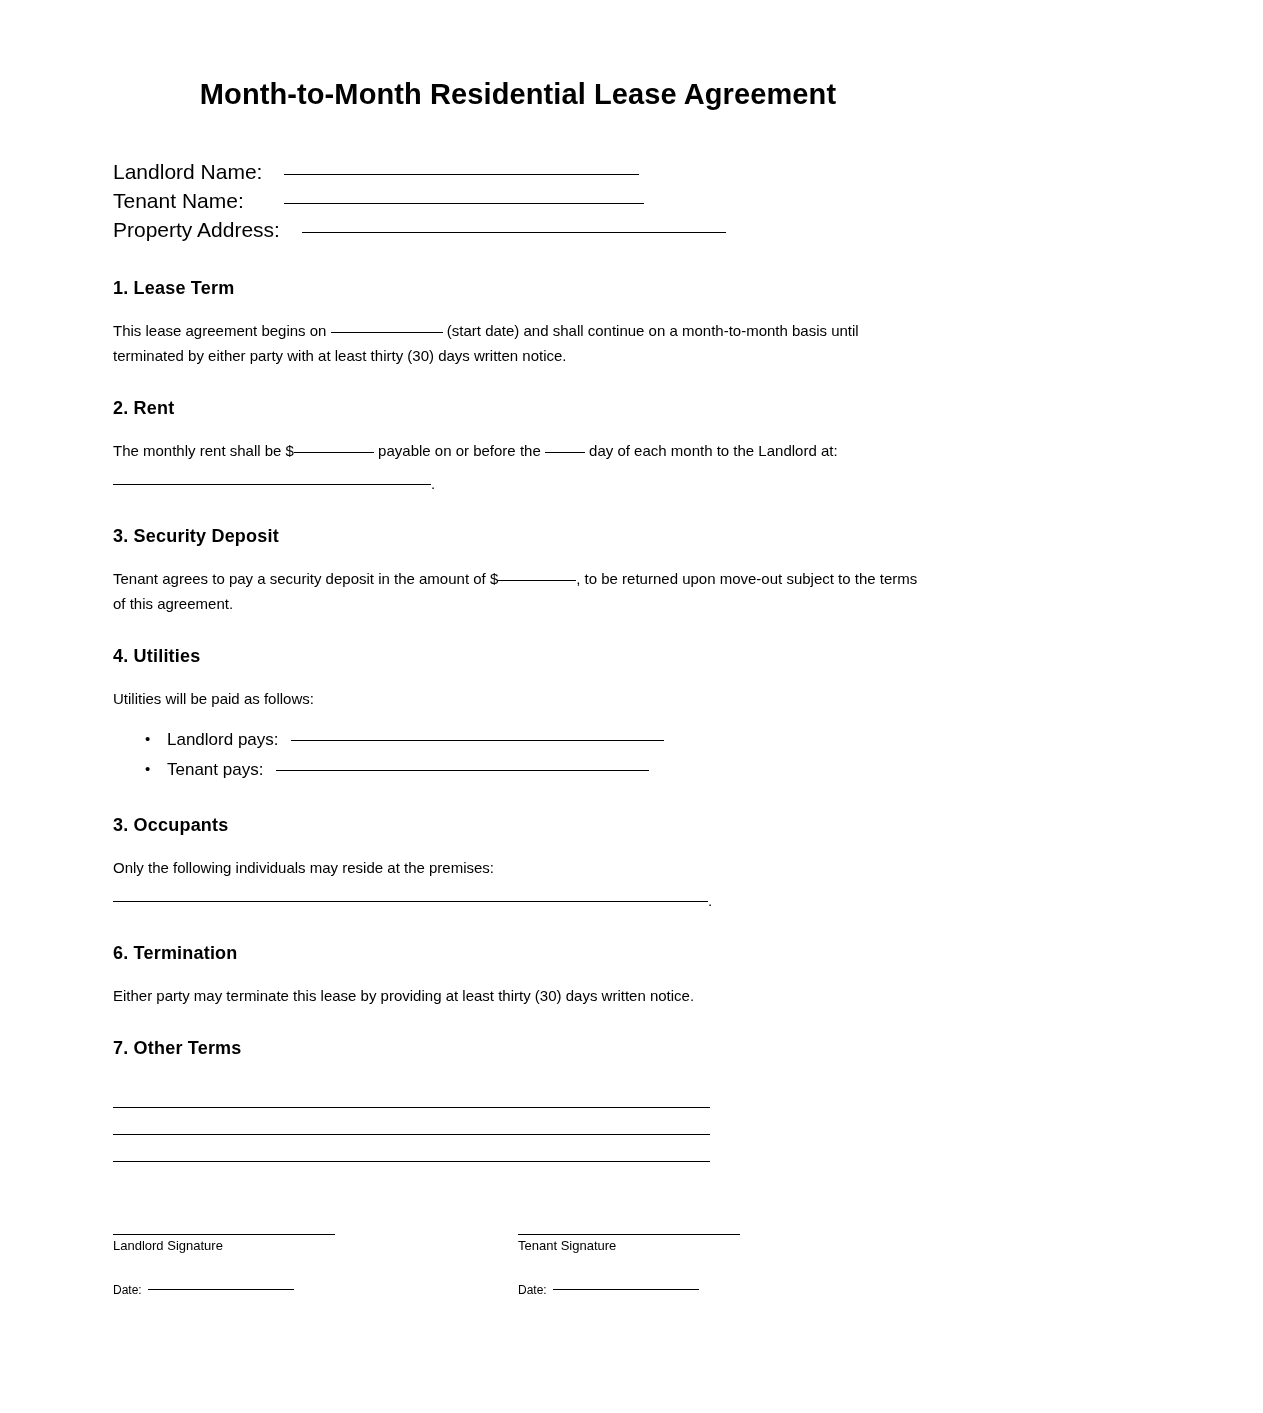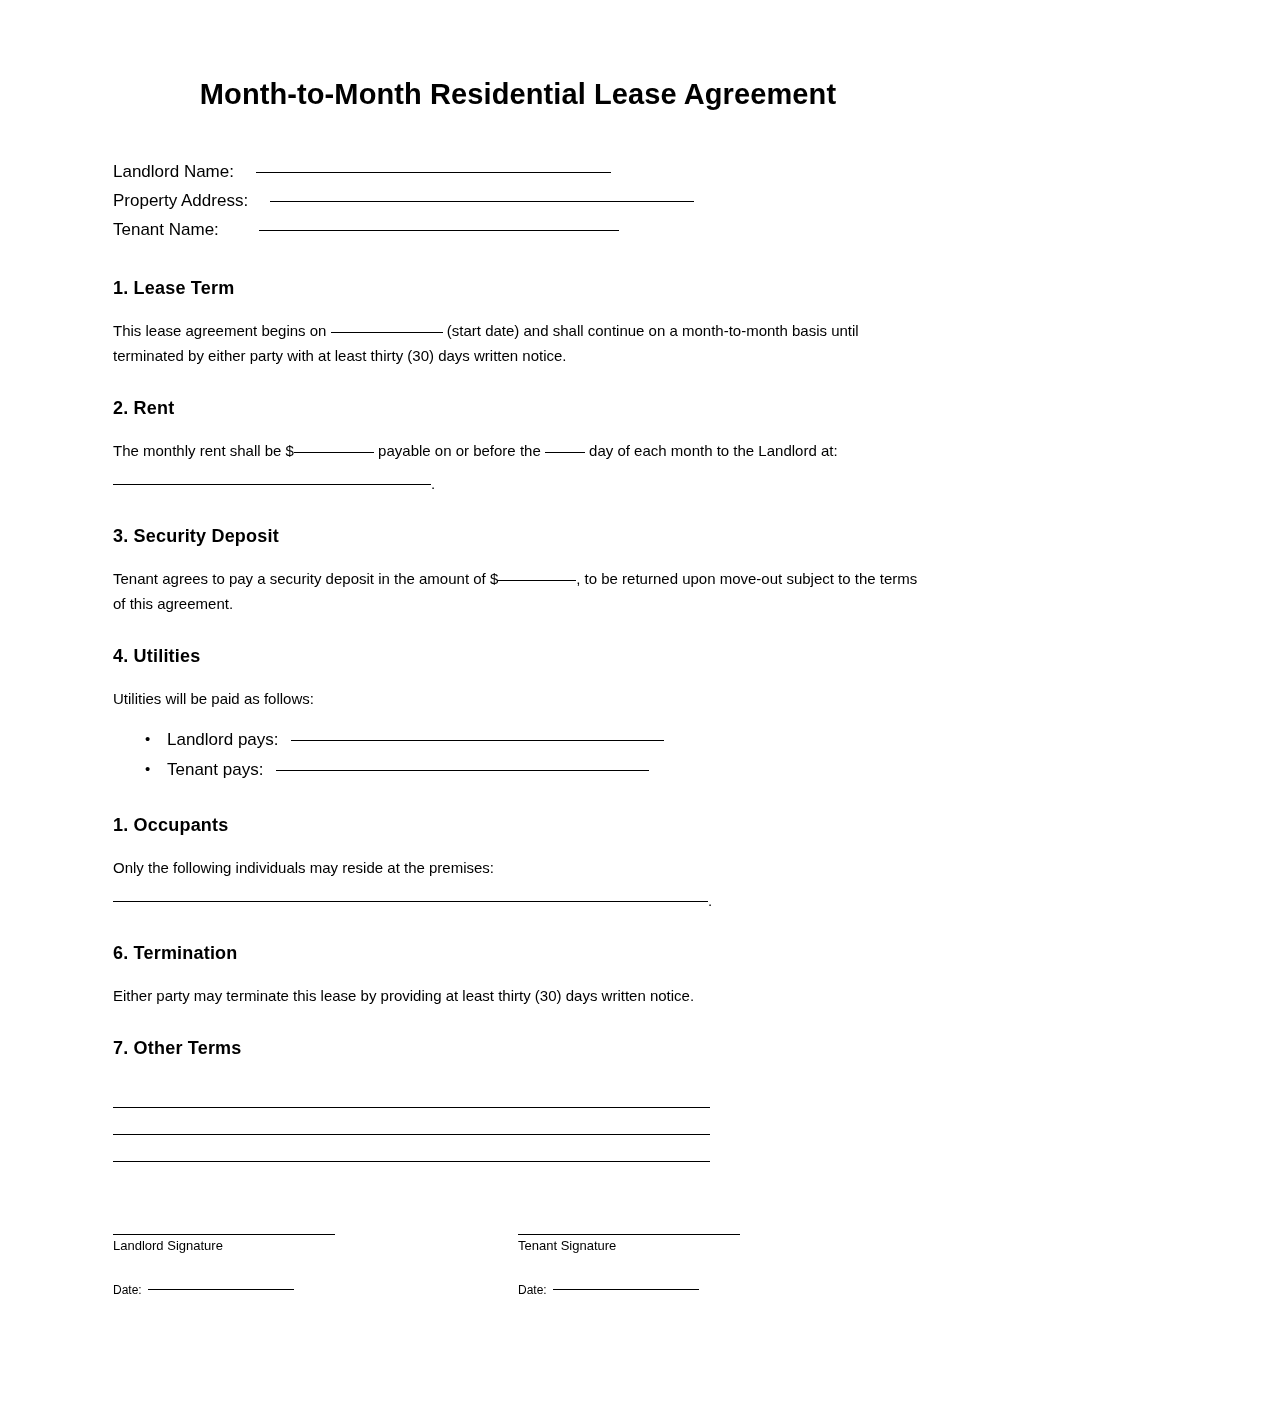--- a/index.html
+++ b/index.html
@@ -27,21 +27,21 @@
     font-weight: bold;
     letter-spacing: 0.1px;
     margin: 0 0 46px 0;
   }
   .party-block {
     margin-bottom: 34px;
   }
   .party-row {
     display: flex;
     align-items: baseline;
-    font-size: 17px;
+    font-size: 21px;
     line-height: 29px;
   }
   .party-label {
     white-space: nowrap;
   }
   .rule {
     display: inline-block;
     border-bottom: 1px solid #000;
     height: 0;
     position: relative;
@@ -155,26 +155,26 @@
 <div class="page">
 
   <h1 class="doc-title">Month-to-Month Residential Lease Agreement</h1>
 
   <div class="party-block">
     <div class="party-row">
       <span class="party-label">Landlord Name:</span>
       <span class="rule party-rule-1"></span>
     </div>
     <div class="party-row">
+      <span class="party-label">Tenant Name:</span>
+      <span class="rule party-rule-2"></span>
+    </div>
+    <div class="party-row">
       <span class="party-label">Property Address:</span>
       <span class="rule party-rule-3"></span>
-    </div>
-    <div class="party-row">
-      <span class="party-label">Tenant Name:</span>
-      <span class="rule party-rule-2"></span>
     </div>
   </div>
 
   <h2 class="section">1. Lease Term</h2>
   <p class="body">
     <span>This lease agreement begins on</span>
     <span class="inline-blank blank-date"></span>
     <span>(start date) and shall continue on a month-to-month basis until terminated by either party with at least thirty (30) days written notice.</span>
   </p>
 
@@ -200,21 +200,21 @@
     <li>
       <span>Landlord pays:</span>
       <span class="rule-line util-rule"></span>
     </li>
     <li>
       <span>Tenant pays:</span>
       <span class="rule-line util-rule"></span>
     </li>
   </ul>
 
-  <h2 class="section">1. Occupants</h2>
+  <h2 class="section">3. Occupants</h2>
   <p class="body">Only the following individuals may reside at the premises:</p>
   <p class="body">
     <span class="rule-line occupants-rule"></span><span>.</span>
   </p>
 
   <h2 class="section">6. Termination</h2>
   <p class="body">Either party may terminate this lease by providing at least thirty (30) days written notice.</p>
 
   <h2 class="section">7. Other Terms</h2>
   <div class="other-lines">

